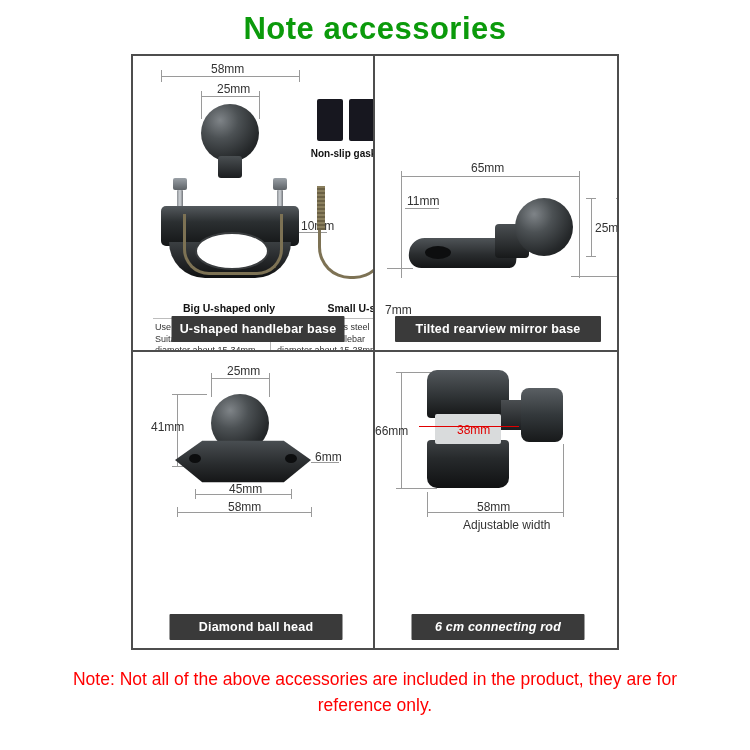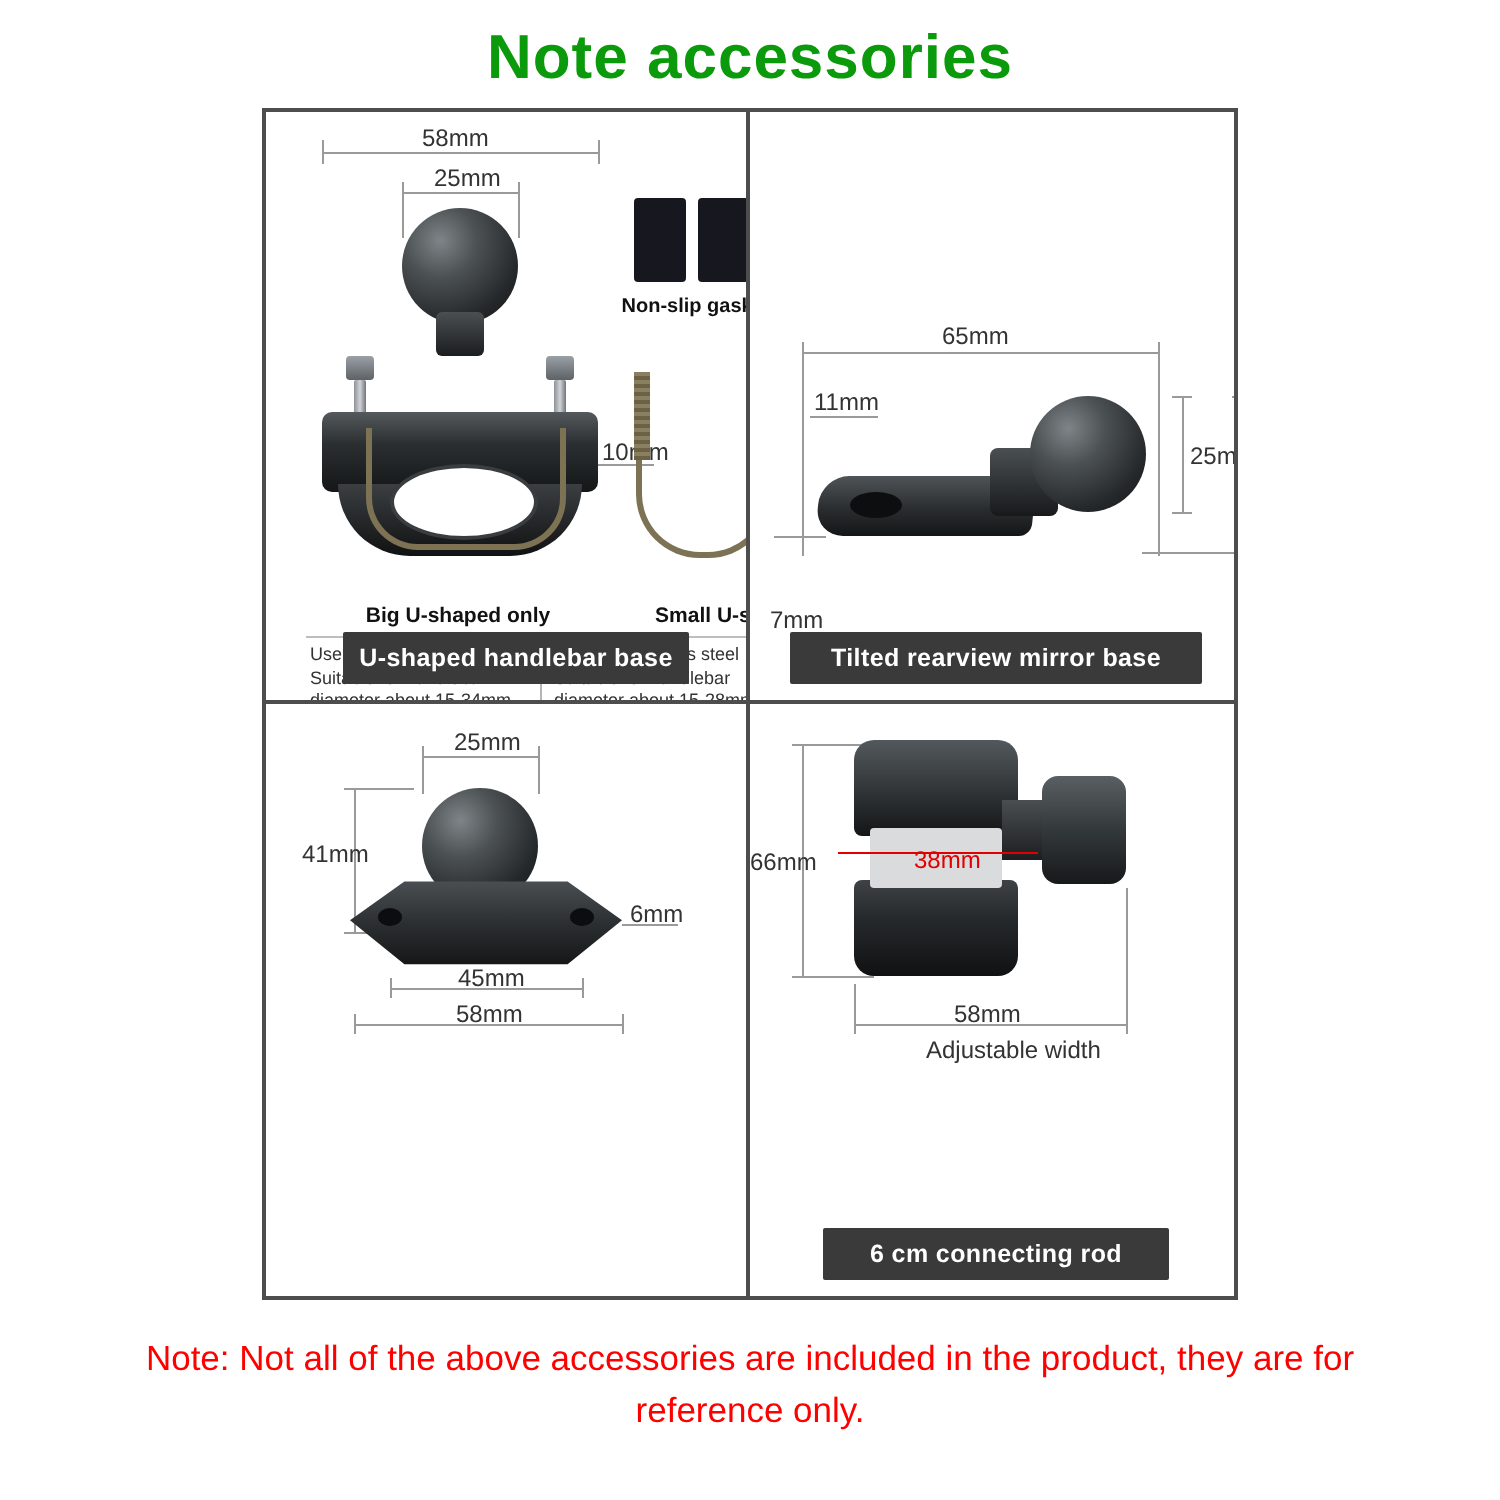--- a/index.html
+++ b/index.html
@@ -284,20 +284,21 @@
     <div class="dimline h" style="left:62px; top:142px; width:96px;"></div>
     <div class="tick v" style="left:62px; top:137px; height:10px;"></div>
     <div class="tick v" style="left:158px; top:137px; height:10px;"></div>
     <div class="dim" style="left:96px; top:130px;">45mm</div>
 
     <div class="dimline h" style="left:44px; top:160px; width:134px;"></div>
     <div class="tick v" style="left:44px; top:155px; height:10px;"></div>
     <div class="tick v" style="left:178px; top:155px; height:10px;"></div>
     <div class="dim" style="left:95px; top:148px;">58mm</div>
 
+    <div class="caption" style="left:123px;">Diamond ball head</div>
   </div>
 
   <div class="cell">
 
     <div class="dimline v" style="left:26px; top:20px; height:116px;"></div>
     <div class="tick h" style="left:21px; top:20px; width:10px;"></div>
     <div class="tick h" style="left:21px; top:136px; width:10px;"></div>
     <div class="dim" style="left:0px; top:72px;">66mm</div>
     <div class="dimline h" style="left:26px; top:20px; width:36px;"></div>
     <div class="dimline h" style="left:26px; top:136px; width:36px;"></div>
@@ -313,18 +314,18 @@
     <div class="dim red" style="left:82px; top:71px;">38mm</div>
 
     <div class="dimline v" style="left:52px; top:140px; height:22px;"></div>
     <div class="dimline v" style="left:188px; top:92px; height:70px;"></div>
     <div class="dimline h" style="left:52px; top:160px; width:136px;"></div>
     <div class="tick v" style="left:52px; top:155px; height:10px;"></div>
     <div class="tick v" style="left:188px; top:155px; height:10px;"></div>
     <div class="dim" style="left:102px; top:148px;">58mm</div>
     <div class="dim" style="left:88px; top:166px;">Adjustable width</div>
 
-    <div class="caption" style="left:123px;">6 cm connecting rod</div>
+    <div class="caption" style="left:123px;font-style:italic;">6 cm connecting rod</div>
   </div>
 
 </div>
 
 <div class="note">Note: Not all of the above accessories are included in the product, they are for reference only.</div>
 
 </body></html>

